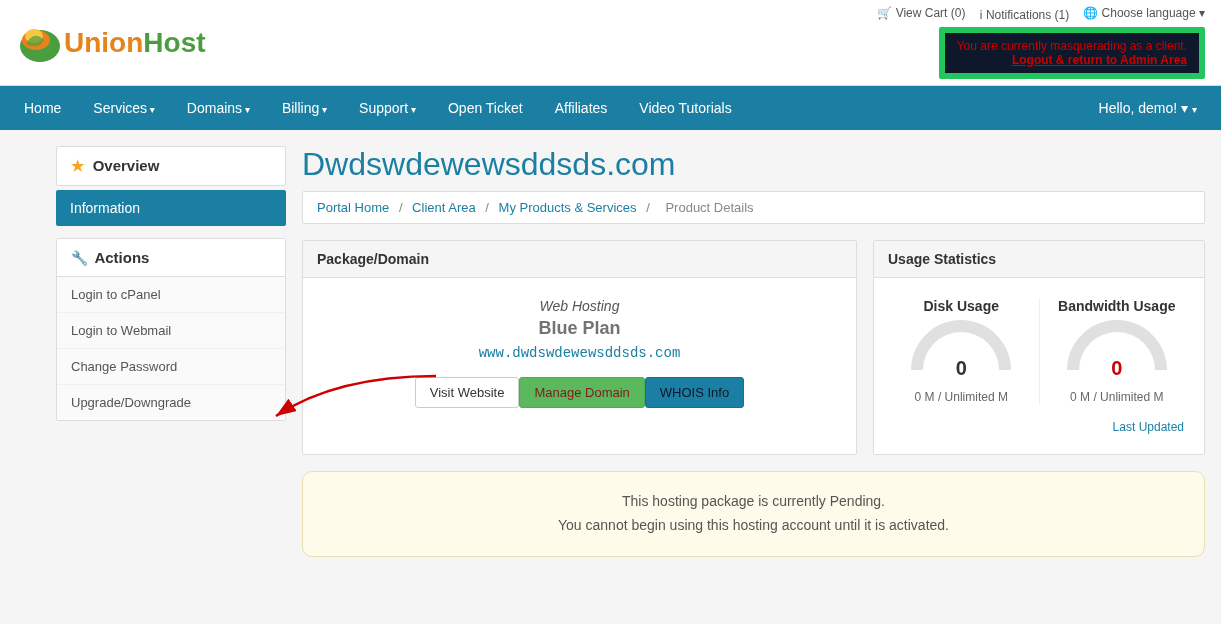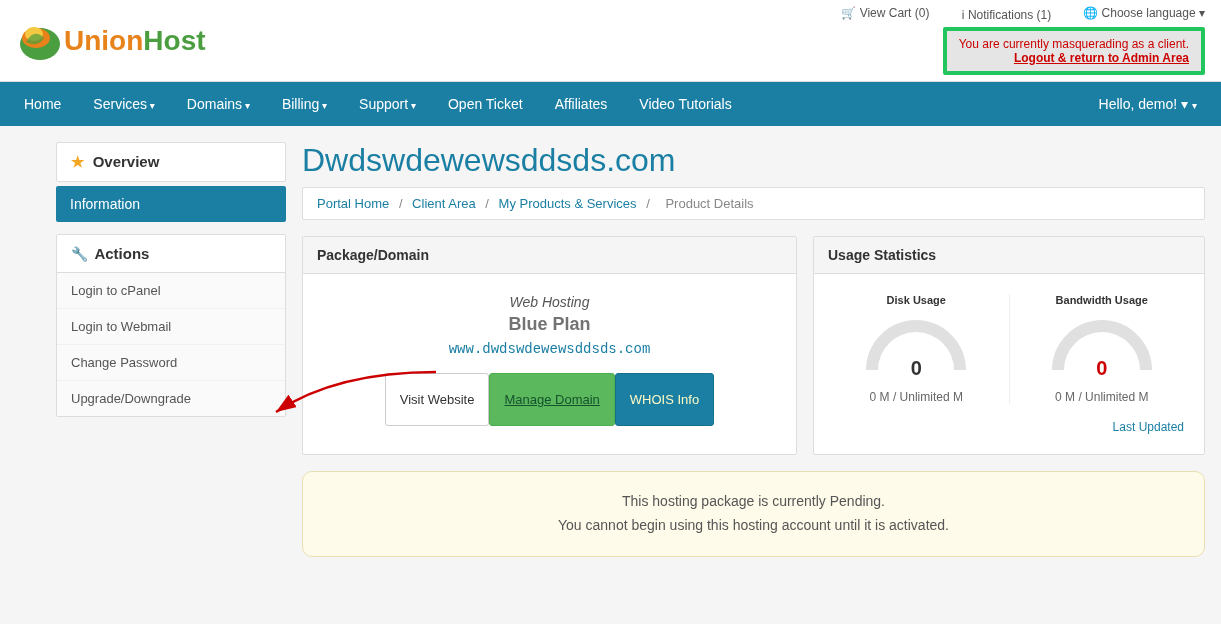--- a/index.html
+++ b/index.html
@@ -31,29 +31,29 @@
     .logo-union { color: #e8821a; }
     .logo-host { color: #4a9e3f; }
     .top-right {
       display: flex;
       flex-direction: column;
       align-items: flex-end;
       gap: 4px;
     }
     .top-links {
       display: flex;
-      gap: 32px;
+      gap: 14px;
       font-size: 12px;
       color: #555;
     }
     .top-links a { color: #555; text-decoration: none; }
     .top-links span { color: #555; }
     .masquerade-notice {
-      background: #e5e5e5;
-      border: 4px solid #22c55e;
+      background: #0f172a;
+      border: 6px solid #22c55e;
       color: #cc0000;
       font-size: 12px;
       padding: 6px 12px;
       text-align: right;
       border-radius: 2px;
     }
     .masquerade-notice a { color: #cc0000; font-weight: bold; text-decoration: underline; }
 
     
     .main-nav {
@@ -225,62 +225,61 @@
       border: 1px solid #ccc;
       color: #333;
       padding: 7px 14px;
       font-size: 13px;
       cursor: pointer;
       border-radius: 3px;
     }
     .btn-manage {
       background: #5cb85c;
       border: 1px solid #4cae4c;
-      color: #14532d;
+      color: #7f1d1d;
       padding: 2px 14px;
       font-size: 13px;
       cursor: pointer;
       border-radius: 3px;
-      text-decoration: underline;
     }
     .btn-whois {
       background: #1a7fa3;
       border: 1px solid #167090;
-      color: #fef9c3;
-      padding: 18px 14px;
+      color: #0f172a;
+      padding: 7px 14px;
       font-size: 13px;
       cursor: pointer;
       border-radius: 3px;
     }
 
     
     .usage-panel {
       background: #fff;
       border: 1px solid #ddd;
       border-radius: 2px;
-      width: 392px;
+      width: 332px;
       flex-shrink: 0;
       overflow: hidden;
     }
     .usage-body {
       padding: 20px;
     }
     .usage-row {
       display: flex;
       justify-content: space-around;
       text-align: center;
     }
     .usage-item {
       flex: 1;
     }
     .usage-label {
       font-weight: bold;
-      font-size: 11px;
+      font-size: 14px;
       color: #333;
-      margin-bottom: 14px;
+      margin-bottom: 6px;
     }
     .gauge-container {
       position: relative;
       width: 100px;
       height: 60px;
       margin: 0 auto 10px;
       overflow: hidden;
     }
     .gauge-bg {
       width: 100px;

